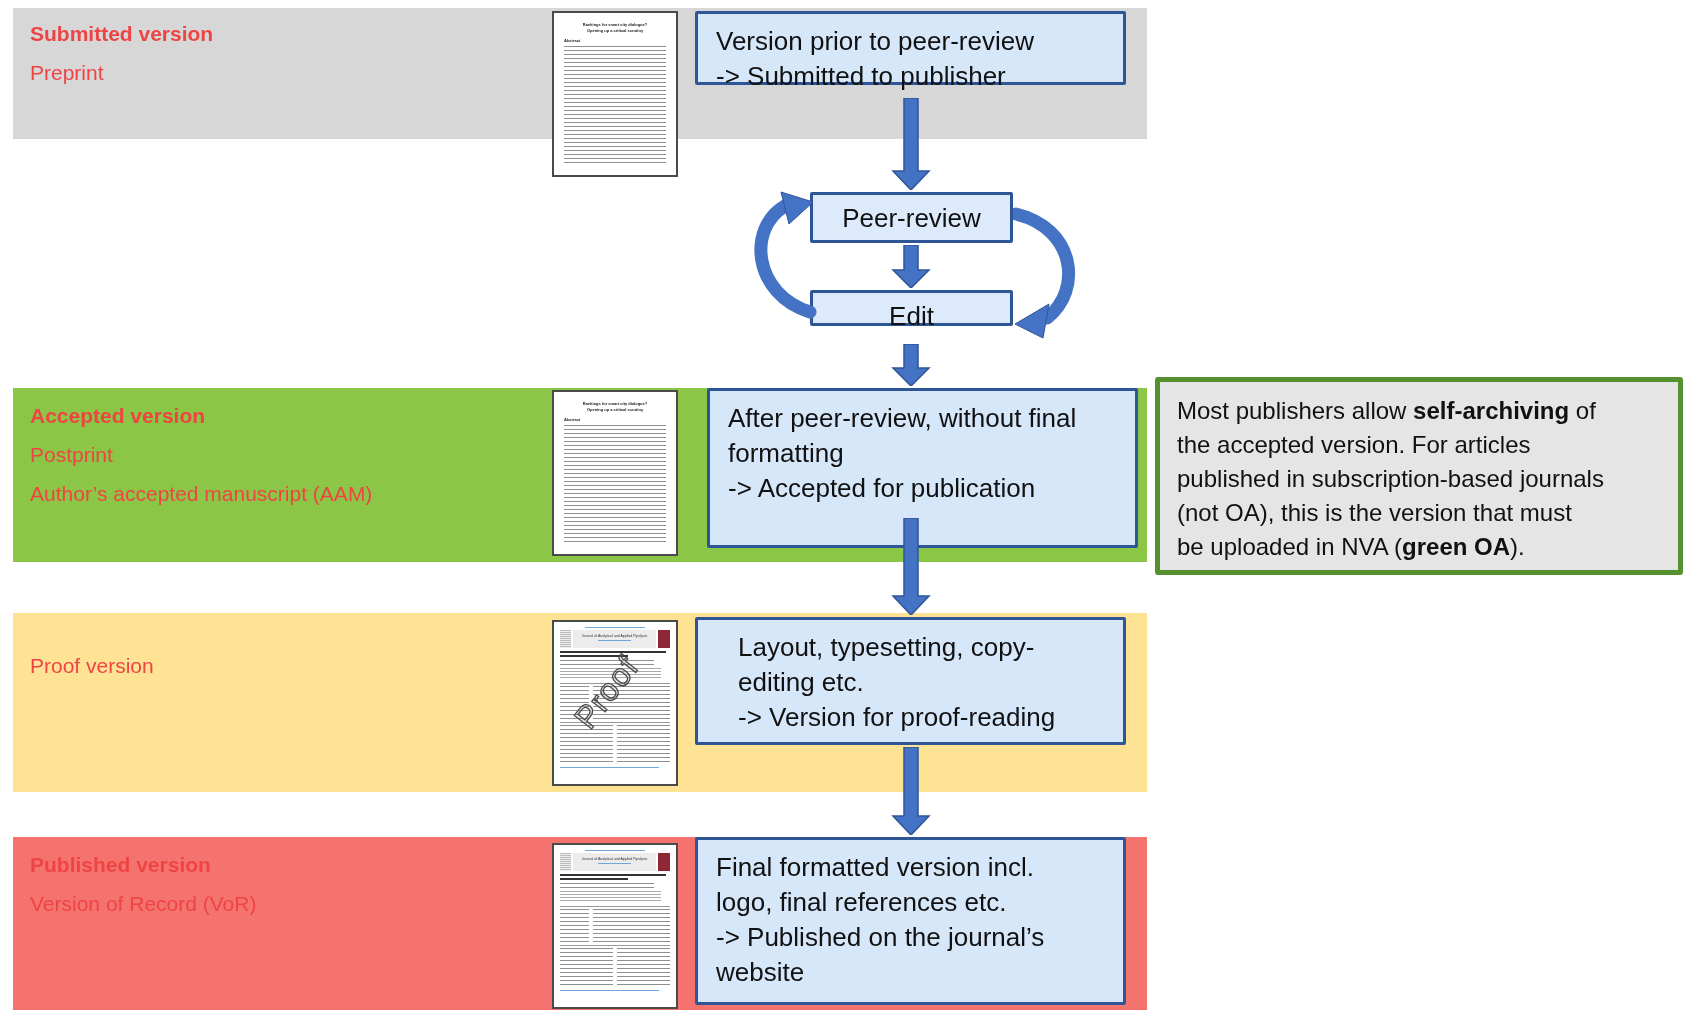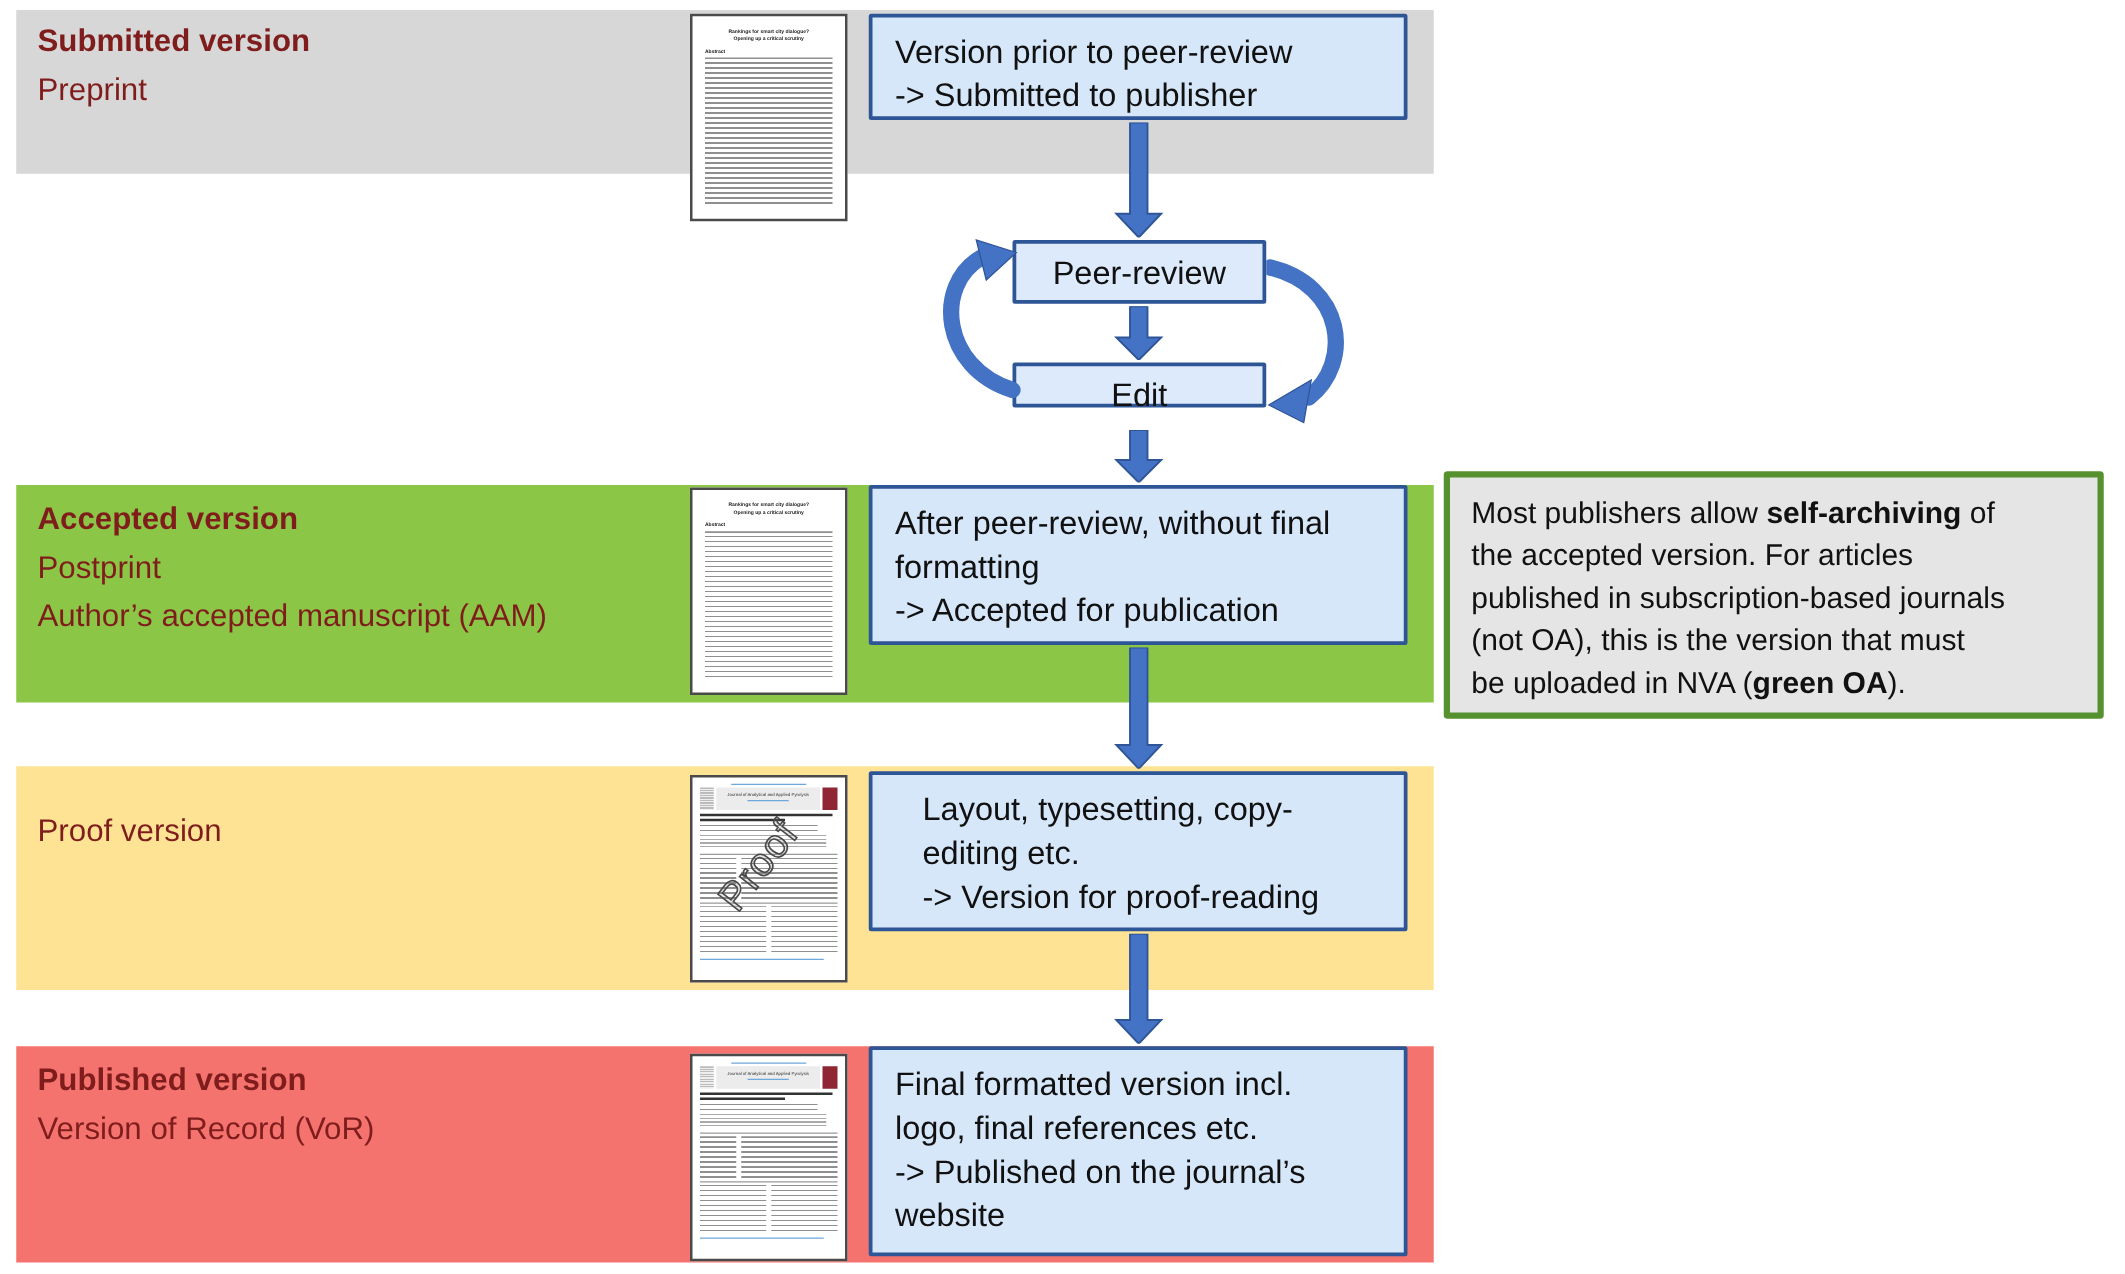--- a/index.html
+++ b/index.html
@@ -4,21 +4,21 @@
 <style>
   html,body{margin:0;padding:0;background:#fff;}
   .canvas{position:relative;width:1700px;height:1019px;background:#fff;overflow:hidden;
           font-family:"Liberation Sans",sans-serif;color:#1a1a1a;}
   .band{position:absolute;left:13px;width:1134px;}
   .band-gray{top:8px;height:131px;background:#D7D7D7;}
   .band-green{top:388px;height:174px;background:#8CC646;}
   .band-yellow{top:613px;height:179px;background:#FEE395;}
   .band-red{top:837px;height:173px;background:#F5736E;}
 
-  .band-label{position:absolute;left:30px;font-size:25px;line-height:39px;color:#7f1d1d;}
+  .band-label{position:absolute;left:30px;font-size:21px;line-height:39px;color:#ef4444;}
   .band-label .t-bold{font-weight:700;}
 
   .callout{position:absolute;left:695px;width:431px;background:#D7E7FA;border:3px solid #2E5696;
            border-radius:2px;box-sizing:border-box;padding:10px 18px;font-size:26px;line-height:35px;color:#111;}
   .callout div{white-space:nowrap;}
 
   .cyclebox{position:absolute;left:810px;width:203px;background:#DCEAFB;border:3px solid #2E5696;
             border-radius:2px;box-sizing:border-box;text-align:center;font-size:26px;color:#111;}
   .arrow-svg{position:absolute;}
 
@@ -155,25 +155,25 @@
       </div>
       <div class="j-rule"></div>
       <div class="j-cols">
         <div class="j-col2 tx"></div>
         <div class="j-col2 tx"></div>
       </div>
       <div class="j-foot"></div>
     </div>
   </div>
 
-  <div class="callout" style="top:11px;height:85px;">
+  <div class="callout" style="top:11px;height:74px;">
     <div>Version prior to peer-review</div>
     <div>-&gt; Submitted to publisher</div>
   </div>
-  <div class="callout" style="top:388px;height:128px;">
+  <div class="callout" style="top:388px;height:160px;margin-left:12px;">
     <div>After peer-review, without final</div>
     <div>formatting</div>
     <div>-&gt; Accepted for publication</div>
   </div>
   <div class="callout" style="top:617px;height:128px;padding-left:40px;">
     <div>Layout, typesetting, copy-</div>
     <div>editing etc.</div>
     <div>-&gt; Version for proof-reading</div>
   </div>
   <div class="callout" style="top:837px;height:168px;">

